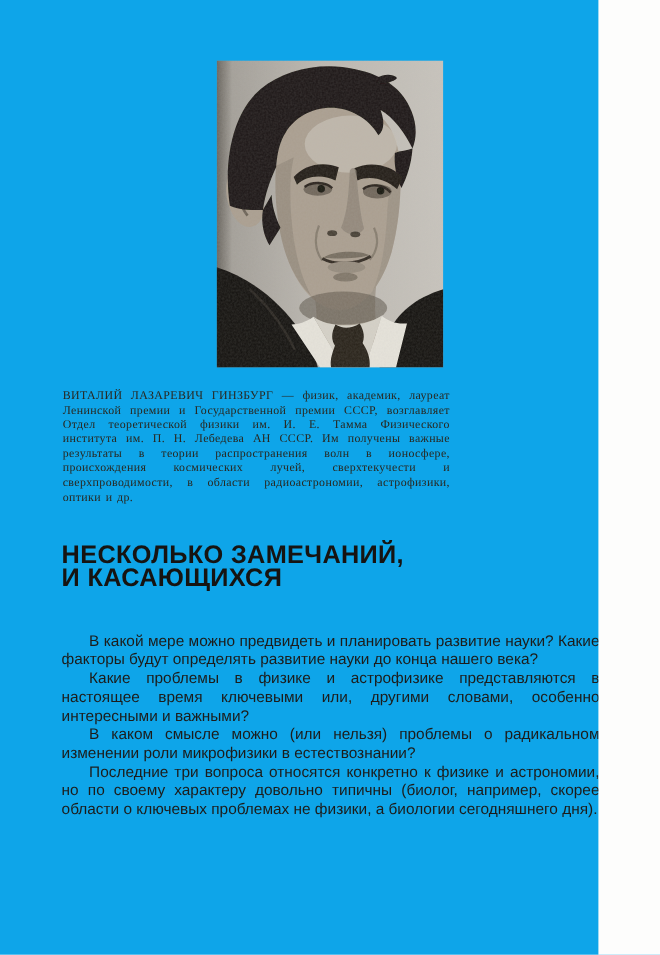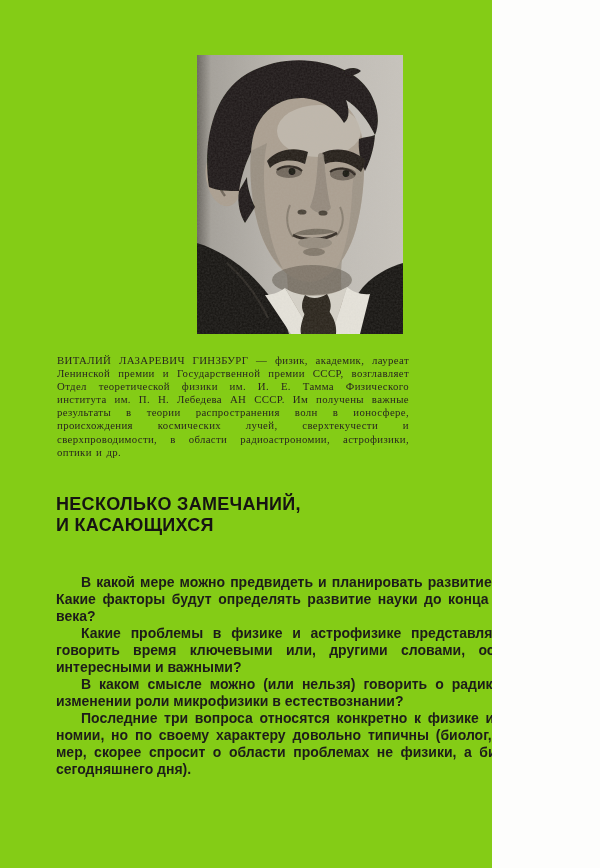--- a/index.html
+++ b/index.html
@@ -3,50 +3,50 @@
 <meta charset="utf-8">
 <style>
   html,body{margin:0;padding:0;}
   body{
     width:600px;height:868px;
     background:#fdfdfc;
     font-family:"Liberation Sans",sans-serif;
     overflow:hidden;
   }
   .page{
-    position:relative;width:492px;height:868px;background:#84cc16;overflow:hidden;
+    position:relative;width:544px;height:868px;background:#0ea5e9;overflow:hidden;
   }
   .photo{
     position:absolute;left:197px;top:55px;width:206px;height:279px;
   }
   .photo svg{display:block;width:206px;height:279px;}
   .caption{
     position:absolute;left:57px;top:354px;width:352px;
     margin:0;
     font-family:"Liberation Serif","DejaVu Serif",serif;
     font-size:10.8px;line-height:13.1px;
     letter-spacing:0.35px;word-spacing:1.2px;
     text-align:justify;
     color:#29271f;
   }
   .heading{
     position:absolute;left:56px;top:494px;margin:0;
     font-family:"Liberation Sans",sans-serif;
-    font-size:18px;line-height:21px;font-weight:bold;
+    font-size:23px;line-height:21px;font-weight:bold;
     letter-spacing:0.3px;
     color:#161412;
   }
   .heading span{display:block;}
   .body-text{
     position:absolute;left:56px;top:574px;width:489px;
     font-size:14px;line-height:17px;
     text-align:justify;
     color:#1d1c1a;
   }
-  .body-text p{margin:0;text-indent:25px;font-weight:bold;}
+  .body-text p{margin:0;text-indent:25px;}
 </style>
 </head>
 <body>
 
 <div class="page">
 
   <div class="photo">
     <svg viewBox="0 0 206 279" xmlns="http://www.w3.org/2000/svg">
       <defs>
         <linearGradient id="bgg" x1="0" y1="0" x2="1" y2="0">
@@ -139,18 +139,18 @@
 
   <p class="caption">ВИТАЛИЙ ЛАЗАРЕВИЧ ГИНЗБУРГ — физик, академик, лауреат Ленинской премии и Государственной премии СССР, возглавляет Отдел теоретической физики им. И. Е. Тамма Физического института им. П. Н. Лебедева АН СССР. Им получены важные результаты в теории распространения волн в ионосфере, происхождения космических лучей, сверх­текучести и сверхпроводимости, в области радиоастрономии, астрофизики, оптики и др.</p>
 
   <h1 class="heading">
     <span>НЕСКОЛЬКО ЗАМЕЧАНИЙ,</span>
     <span>И КАСАЮЩИХСЯ</span>
   </h1>
 
   <div class="body-text">
     <p>В какой мере можно предвидеть и планировать развитие науки? Какие факторы будут определять развитие науки до конца нашего века?</p>
-    <p>Какие проблемы в физике и астрофизике представляются в говорить время ключевыми или, другими словами, особенно интересными и важными?</p>
-    <p>В каком смысле можно (или нельзя) говорить о радикальном изменении роли микрофизики в естествознании?</p>
-    <p>Последние три вопроса относятся конкретно к физике и астро­номии, но по своему характеру довольно типичны (биолог, напри­мер, скорее спросит о области проблемах не физики, а биологии сегодняшнего дня).</p>
+    <p>Какие проблемы в физике и астрофизике представляются в настоящее время ключевыми или, другими словами, особенно интересными и важными?</p>
+    <p>В каком смысле можно (или нельзя) проблемы о радикальном изменении роли микрофизики в естествознании?</p>
+    <p>Последние три вопроса относятся конкретно к физике и астро­номии, но по своему характеру довольно типичны (биолог, напри­мер, скорее области о ключевых проблемах не физики, а биологии сегодняшнего дня).</p>
   </div>
 
 </div>
 
 </body></html>

